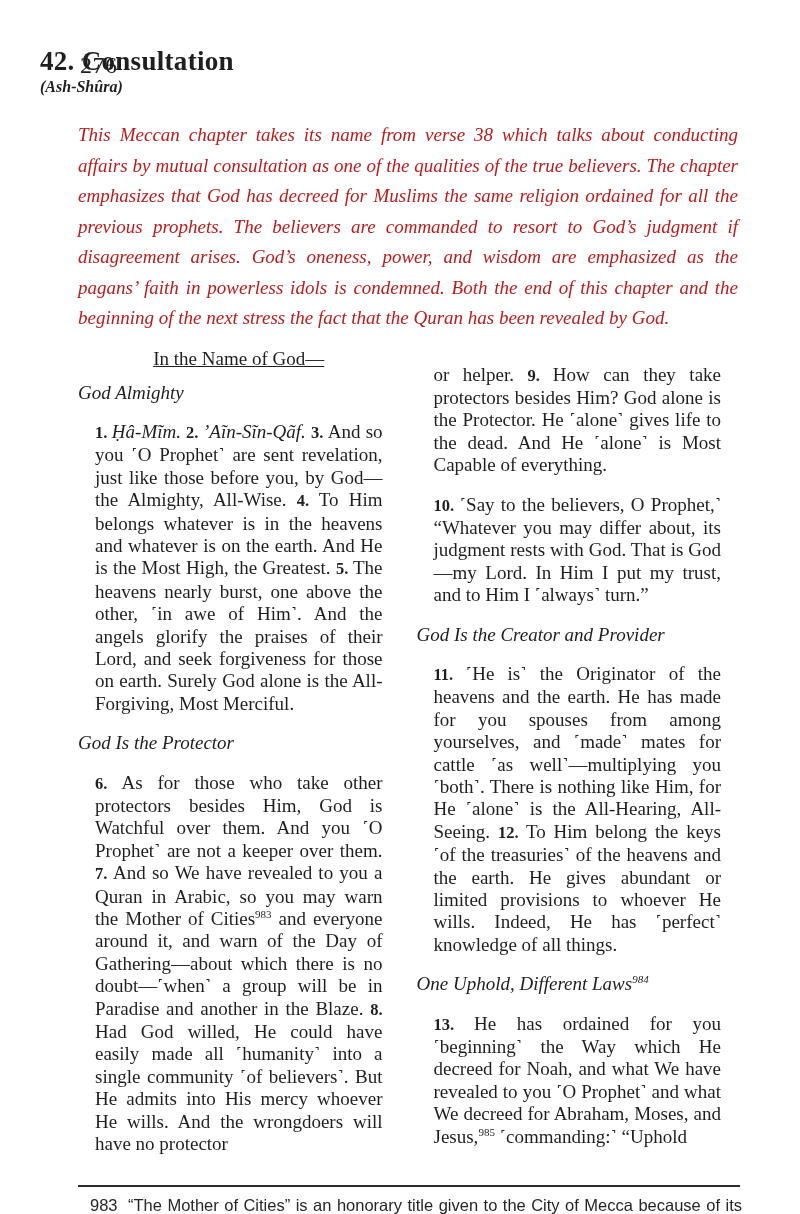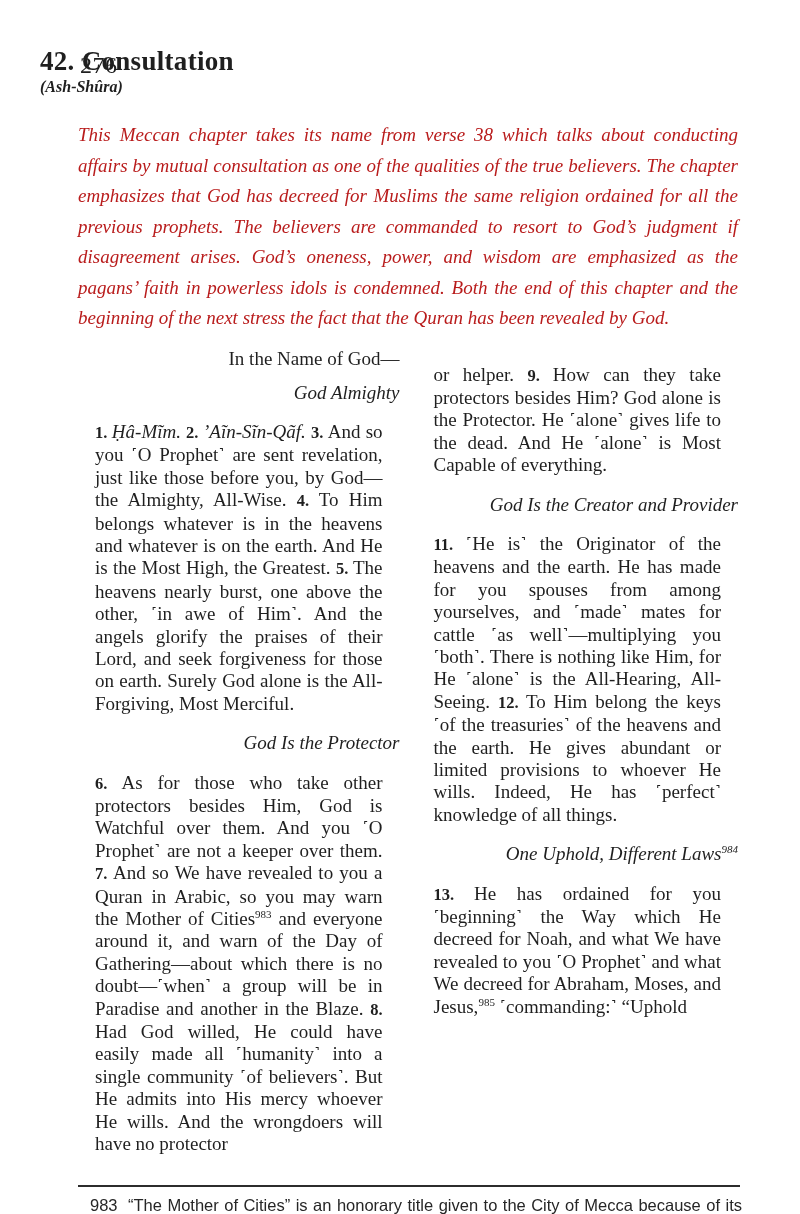--- a/index.html
+++ b/index.html
@@ -40,23 +40,23 @@
   
   .columns {
     display: flex; gap: 17px;
     padding: 0 62px 0 78px;
     margin-top: 13px;
     font-size: 19px;
     line-height: 22.4px;
   }
   .col { flex: 1 1 0; min-width: 0; }
 
-  .bismillah { text-align: right; line-height: 24px; margin-bottom: 9px; }
+  .bismillah { text-align: center; line-height: 24px; margin-bottom: 9px; text-decoration: underline; }
   .section-heading {
-    text-align: right; font-style: italic;
+    text-align: left; font-style: italic;
     margin: 11px 0 2px 0;
   }
   p.verse-para { margin: 17px; text-align: justify; }
   .seg-num { font-weight: bold; font-size: 16.5px; }
   .seg-it  { font-style: italic; }
   sup.seg-sup { font-size: 11px; line-height: 0; vertical-align: super; }
 
   
   .footnote-separator {
     border: none; border-top: 2px solid #2c2c2c;
@@ -92,20 +92,21 @@
         <div class="bismillah">
           <div>In the Name of God—</div>
         </div>
         <div class="section-heading"><span class="seg-txt">God Almighty</span></div>
         <p class="verse-para"><span class="seg-num">1. </span><span class="seg-it">Ḥâ-Mĩm. </span><span class="seg-num">2. </span><span class="seg-it">’Aĩn-Sĩn-Qãf. </span><span class="seg-num">3. </span><span class="seg-txt">And so you ˹O Prophet˺ are sent revelation, just like those before you, by God—the Almighty, All-Wise. </span><span class="seg-num">4. </span><span class="seg-txt">To Him belongs whatever is in the heavens and whatever is on the earth. And He is the Most High, the Greatest. </span><span class="seg-num">5. </span><span class="seg-txt">The heavens nearly burst, one above the other, ˹in awe of Him˺. And the angels glorify the praises of their Lord, and seek forgiveness for those on earth. Surely God alone is the All-Forgiving, Most Merciful.</span></p>
         <div class="section-heading"><span class="seg-txt">God Is the Protector</span></div>
         <p class="verse-para"><span class="seg-num">6. </span><span class="seg-txt">As for those who take other protectors besides Him, God is Watchful over them. And you ˹O Prophet˺ are not a keeper over them. </span><span class="seg-num">7. </span><span class="seg-txt">And so We have revealed to you a Quran in Arabic, so you may warn the Mother of Cities</span><sup class="seg-sup">983</sup><span class="seg-txt"> and everyone around it, and warn of the Day of Gathering—about which there is no doubt—˹when˺ a group will be in Paradise and another in the Blaze. </span><span class="seg-num">8. </span><span class="seg-txt">Had God willed, He could have easily made all ˹humanity˺ into a single community ˹of believers˺. But He admits into His mercy whoever He wills. And the wrongdoers will have no protector</span></p>
       </div>
     <div class="col">
         <p class="verse-para"><span class="seg-txt">or helper. </span><span class="seg-num">9. </span><span class="seg-txt">How can they take protectors besides Him? God alone is the Protector. He ˹alone˺ gives life to the dead. And He ˹alone˺ is Most Capable of everything.</span></p>
+        <p class="verse-para"><span class="seg-num">10. </span><span class="seg-txt">˹Say to the believers, O Prophet,˺ “Whatever you may differ about, its judgment rests with God. That is God—my Lord. In Him I put my trust, and to Him I ˹always˺ turn.”</span></p>
         <div class="section-heading"><span class="seg-txt">God Is the Creator and Provider</span></div>
         <p class="verse-para"><span class="seg-num">11. </span><span class="seg-txt">˹He is˺ the Originator of the heavens and the earth. He has made for you spouses from among yourselves, and ˹made˺ mates for cattle ˹as well˺—multiplying you ˹both˺. There is nothing like Him, for He ˹alone˺ is the All-Hearing, All-Seeing. </span><span class="seg-num">12. </span><span class="seg-txt">To Him belong the keys ˹of the treasuries˺ of the heavens and the earth. He gives abundant or limited provisions to whoever He wills. Indeed, He has ˹perfect˺ knowledge of all things.</span></p>
         <div class="section-heading"><span class="seg-txt">One Uphold, Different Laws</span><sup class="seg-sup">984</sup></div>
         <p class="verse-para"><span class="seg-num">13. </span><span class="seg-txt">He has ordained for you ˹beginning˺ the Way which He decreed for Noah, and what We have revealed to you ˹O Prophet˺ and what We decreed for Abraham, Moses, and Jesus,</span><sup class="seg-sup">985</sup><span class="seg-txt"> ˹commanding:˺ “Uphold</span></p>
       </div>
   </div>
 
   <hr class="footnote-separator">
 
   <div class="footnote-list">

